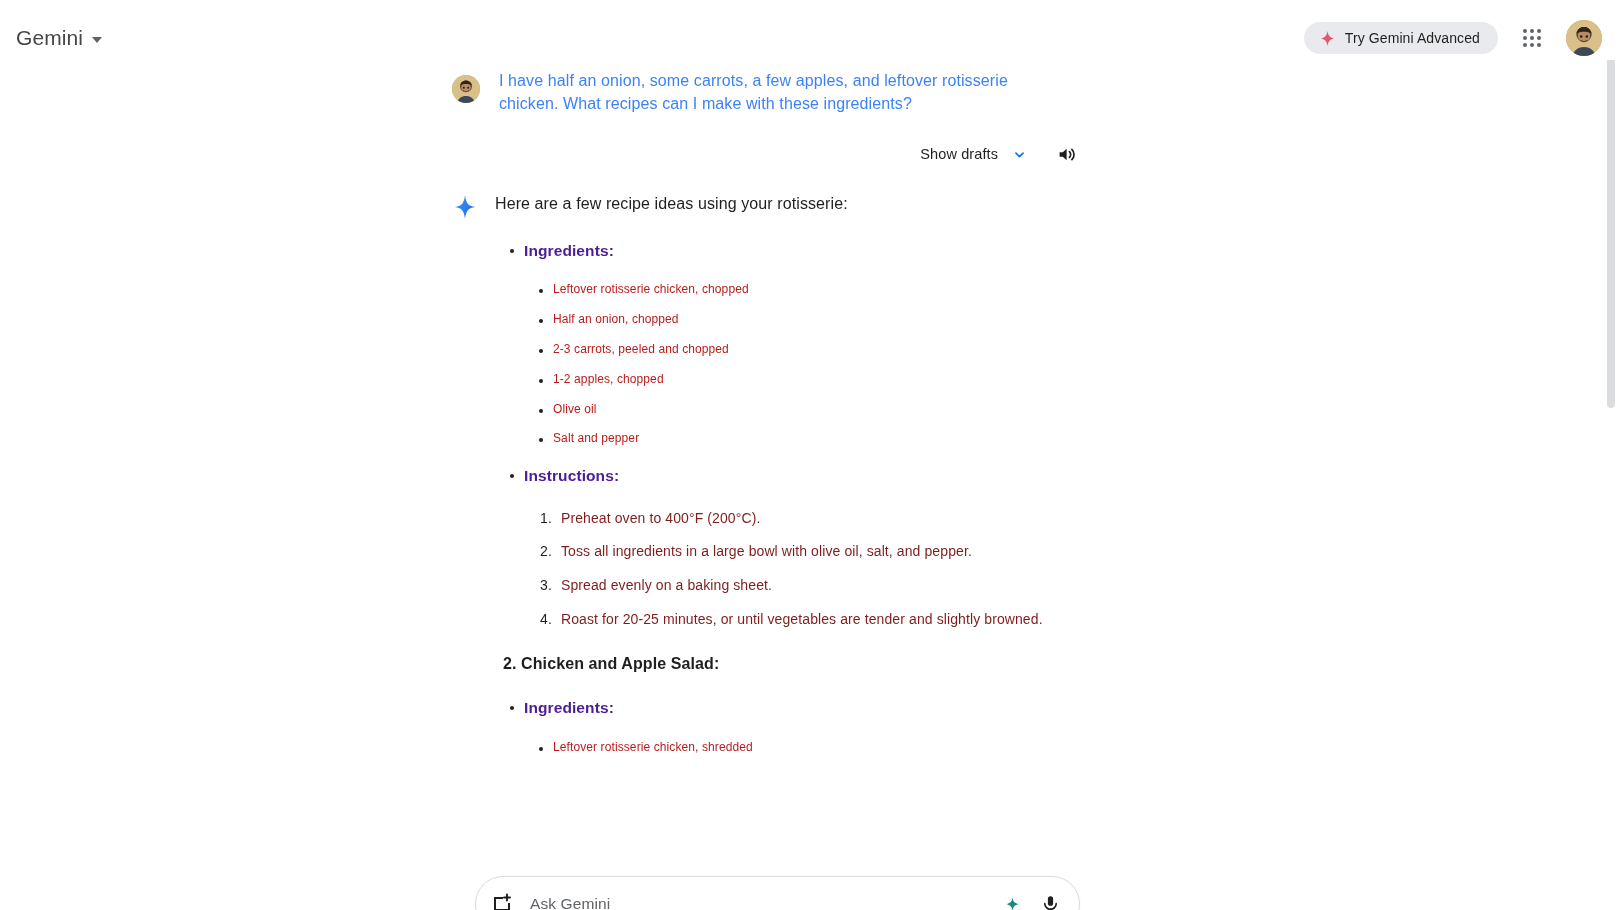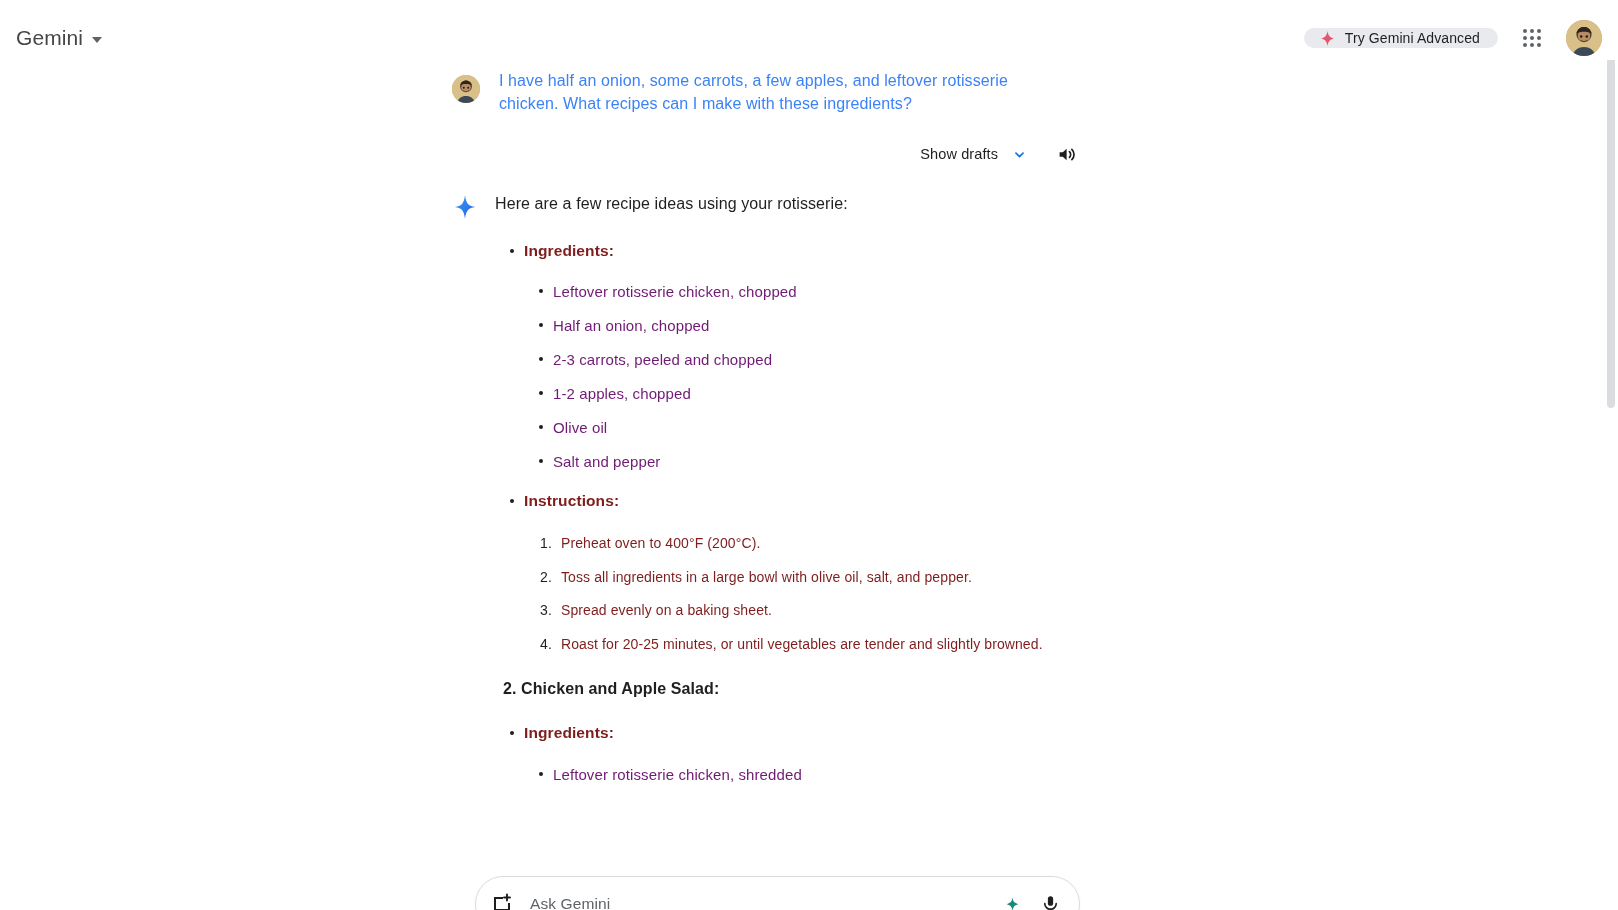--- a/index.html
+++ b/index.html
@@ -51,21 +51,21 @@
     align-items: center;
     gap: 0px;
     padding-right: 16px;
   }
   .advanced-pill {
     display: flex;
     align-items: center;
     gap: 9px;
     background: #e8eaed;
     border-radius: 18px;
-    height: 20px;
+    height: 32px;
     padding: 0 18px 0 15px;
     cursor: pointer;
     border: none;
     font-family: inherit;
   }
   .spark-pink { width: 17px; height: 17px; display: block; flex: 0 0 auto; }
   .advanced-label {
     font-size: 14px;
     color: #1f1f1f;
     white-space: nowrap;
@@ -214,37 +214,37 @@
     content: "";
     position: absolute;
     left: 0; top: 9px;
     width: 4px; height: 4px;
     border-radius: 50%;
     background: #1f1f1f;
   }
   .sect-label {
     font-size: 15.5px;
     font-weight: bold;
-    color: #7f1d1d;
+    color: #4c1d95;
     letter-spacing: 0.1px;
     line-height: 1.4;
   }
 
   ul.lvl2 {
     list-style: none;
     margin: 20px 0 0 0;
     padding: 0 0 0 15px;
   }
   ul.lvl2 > li {
     position: relative;
     padding-left: 14px;
     margin-bottom: 13px;
-    font-size: 15px;
+    font-size: 12px;
     line-height: 1.4;
-    color: #701a75;
+    color: #b91c1c;
     letter-spacing: 0.1px;
   }
   ul.lvl2 > li::before {
     content: "";
     position: absolute;
     left: 0; top: 8px;
     width: 4px; height: 4px;
     border-radius: 50%;
     background: #1f1f1f;
   }

